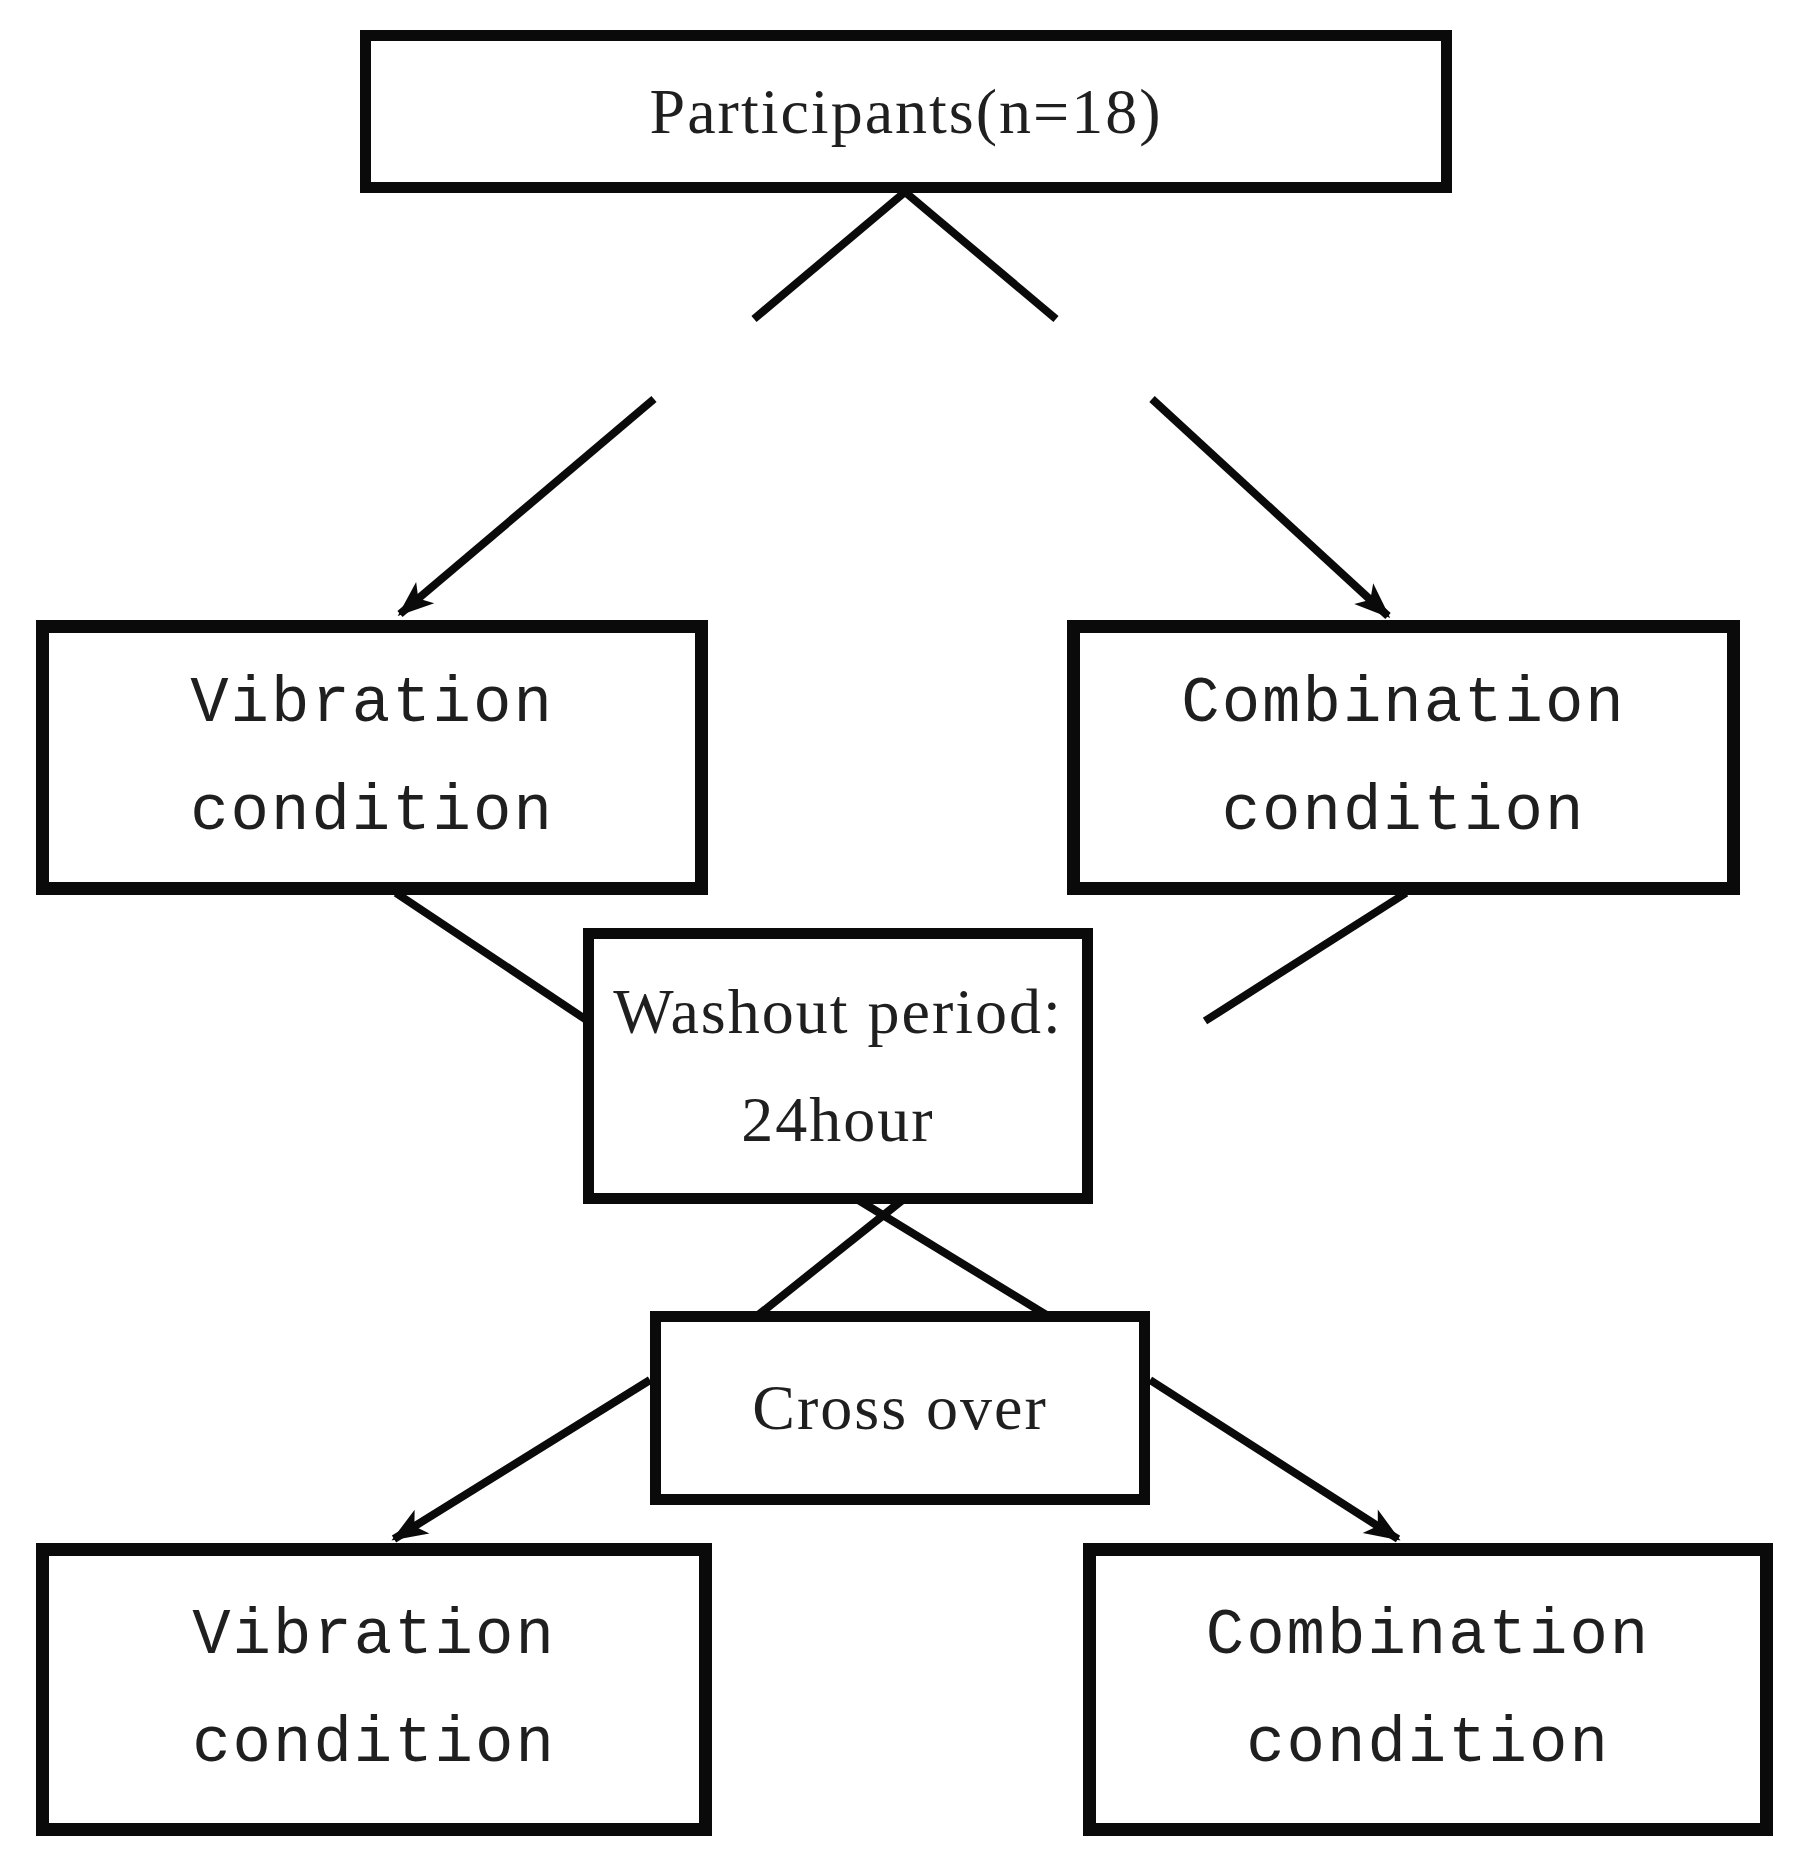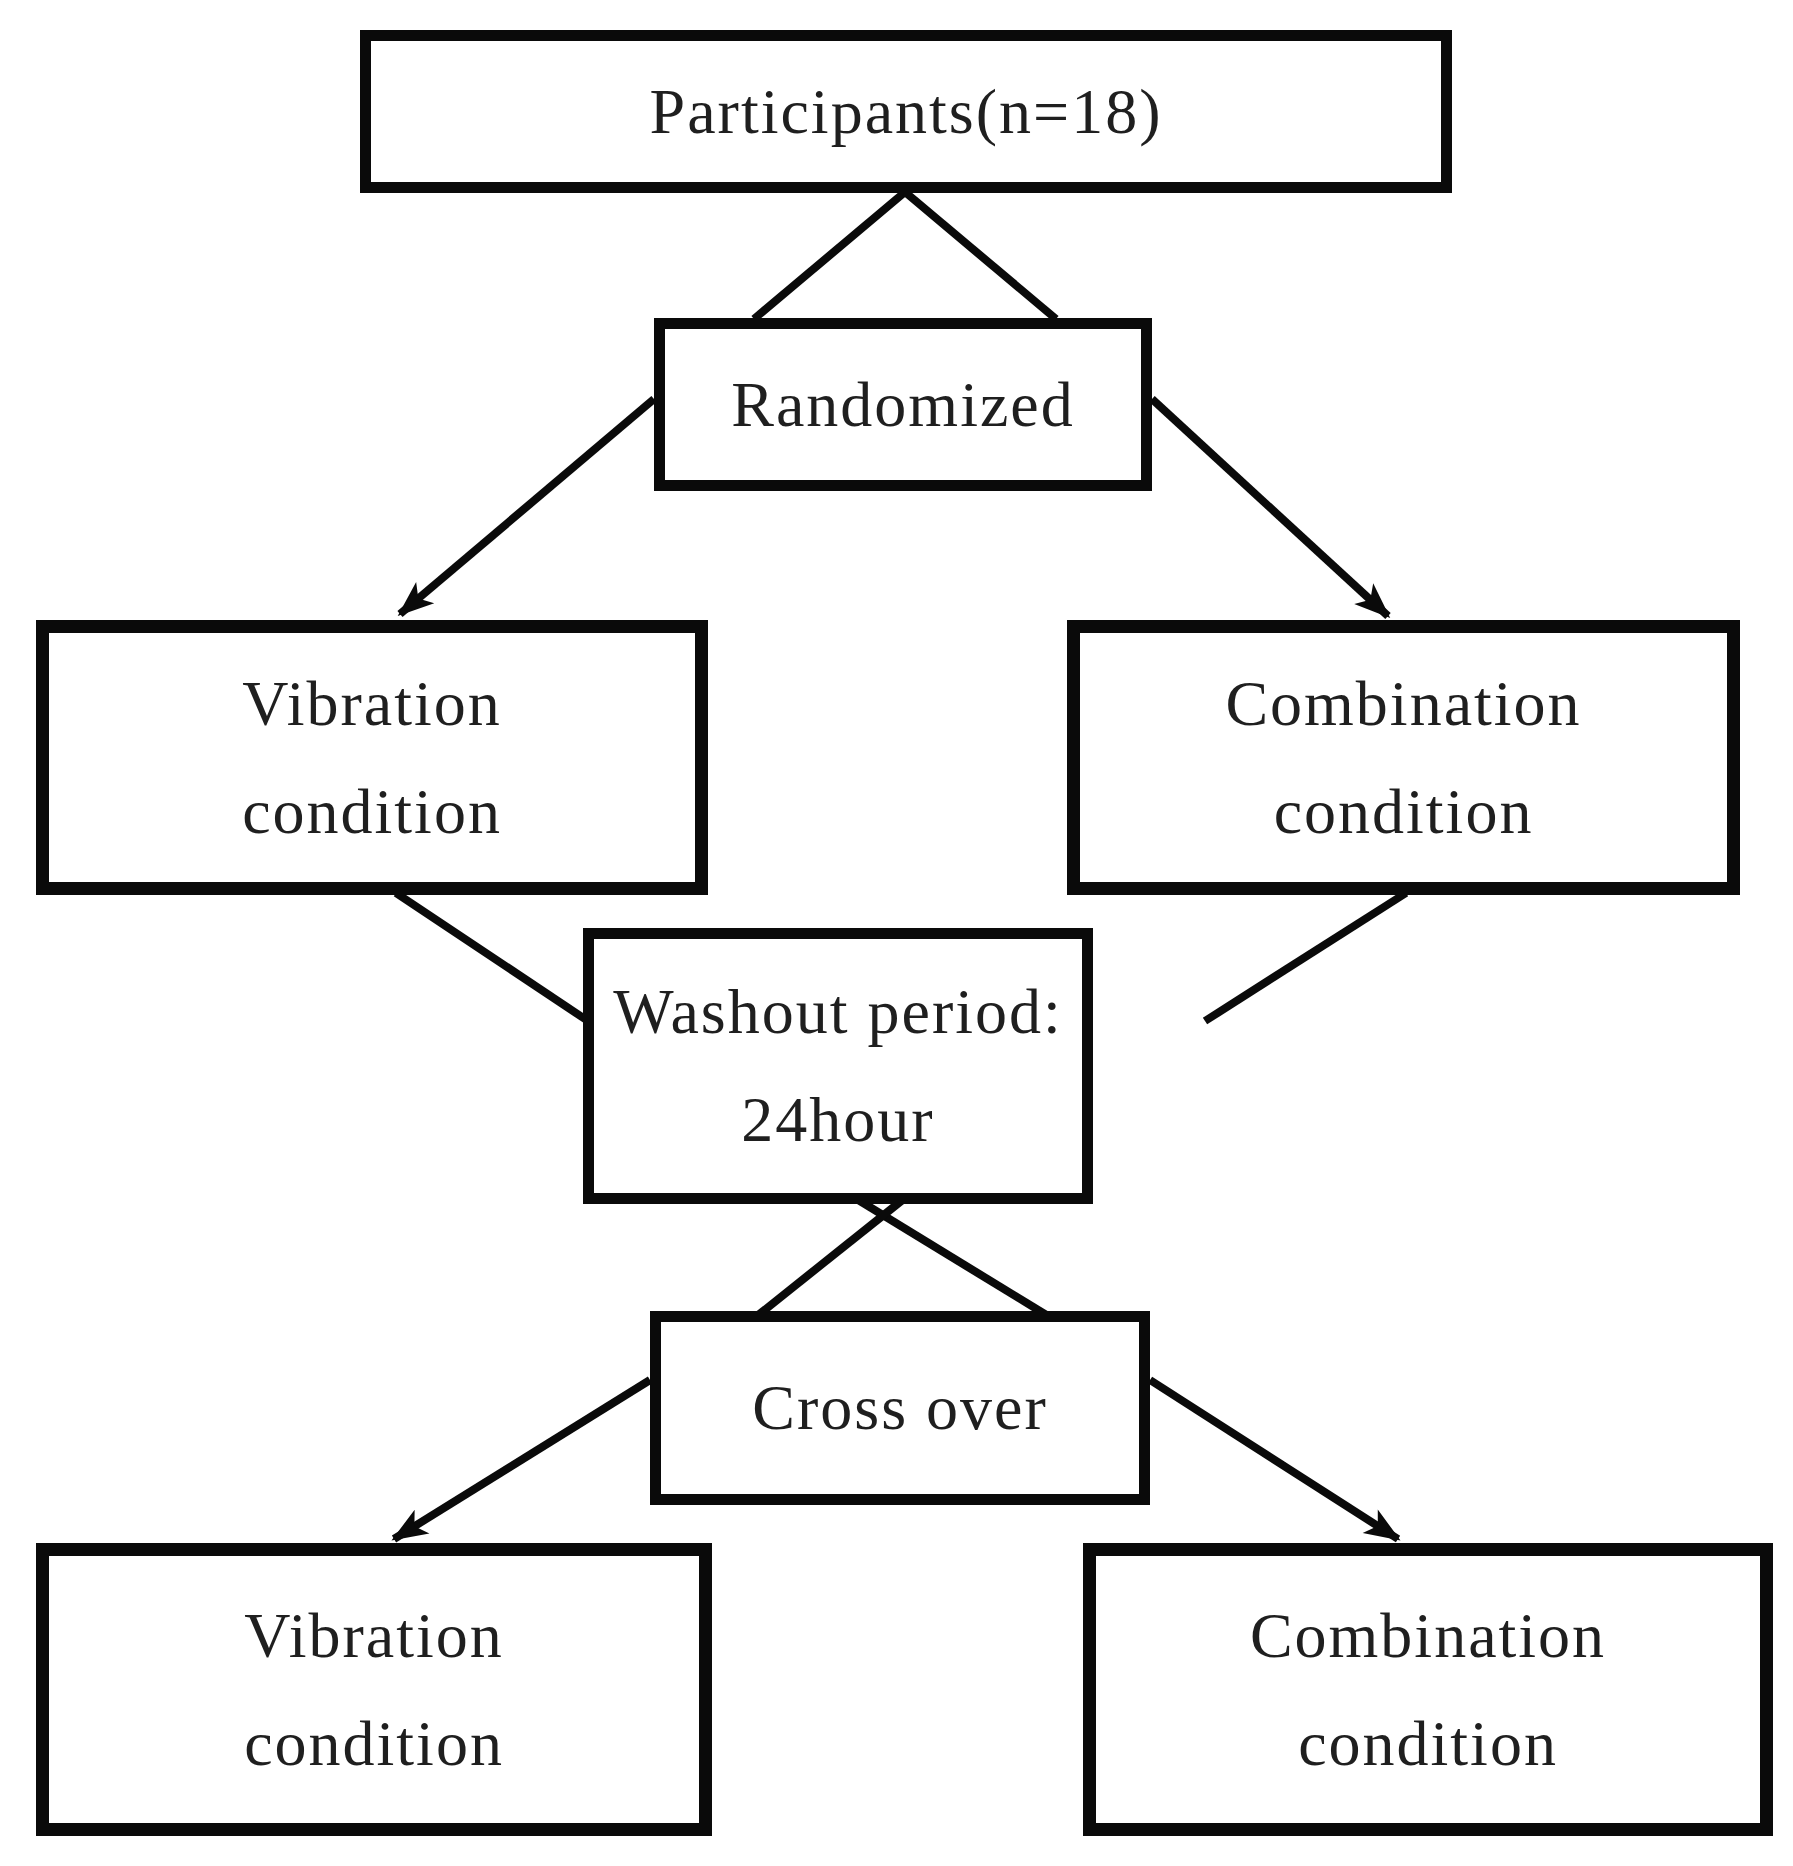--- a/index.html
+++ b/index.html
@@ -28,21 +28,21 @@
     justify-content: center;
     gap: 44px;
     text-align: center;
     color: #1f1f1f;
     font-size: 64px;
     line-height: 1;
     letter-spacing: 2px;
     z-index: 1;
     white-space: nowrap;
   }
-  .node.thick { border-width: 13px; }
+  .node.thick { border-width: 13px; font-family: Liberation Mono, monospace; }
 
   
   #participants { left: 360px;  top: 30px;   width: 1092px; height: 163px; }
   #randomized   { left: 654px;  top: 318px;  width: 498px;  height: 173px; }
   #vib1         { left: 36px;   top: 620px;  width: 672px;  height: 275px; }
   #comb1        { left: 1067px; top: 620px;  width: 673px;  height: 275px; }
   #washout      { left: 583px;  top: 928px;  width: 510px;  height: 276px; }
   #crossover    { left: 650px;  top: 1311px; width: 500px;  height: 194px; }
   #vib2         { left: 36px;   top: 1543px; width: 676px;  height: 293px; }
   #comb2        { left: 1083px; top: 1543px; width: 690px;  height: 293px; }
@@ -72,23 +72,20 @@
     <line x1="905" y1="1198" x2="757" y2="1316" stroke="#0a0a0a" stroke-width="8"></line>
 
     <line x1="650" y1="1380" x2="394" y2="1539" stroke="#0a0a0a" stroke-width="8" marker-end="url(#ah)"></line>
     <line x1="1150" y1="1380" x2="1398" y2="1539" stroke="#0a0a0a" stroke-width="8" marker-end="url(#ah)"></line>
   </svg>
 
   <div class="node" id="participants">
     <span>Participants(n=18)</span>
   </div>
 
-  <div class="node" id="randomized">
-    <span>Randomized</span>
-  </div>
 
   <div class="node thick" id="vib1">
     <span>Vibration</span>
     <span>condition</span>
   </div>
 
   <div class="node thick" id="comb1">
     <span>Combination</span>
     <span>condition</span>
   </div>

